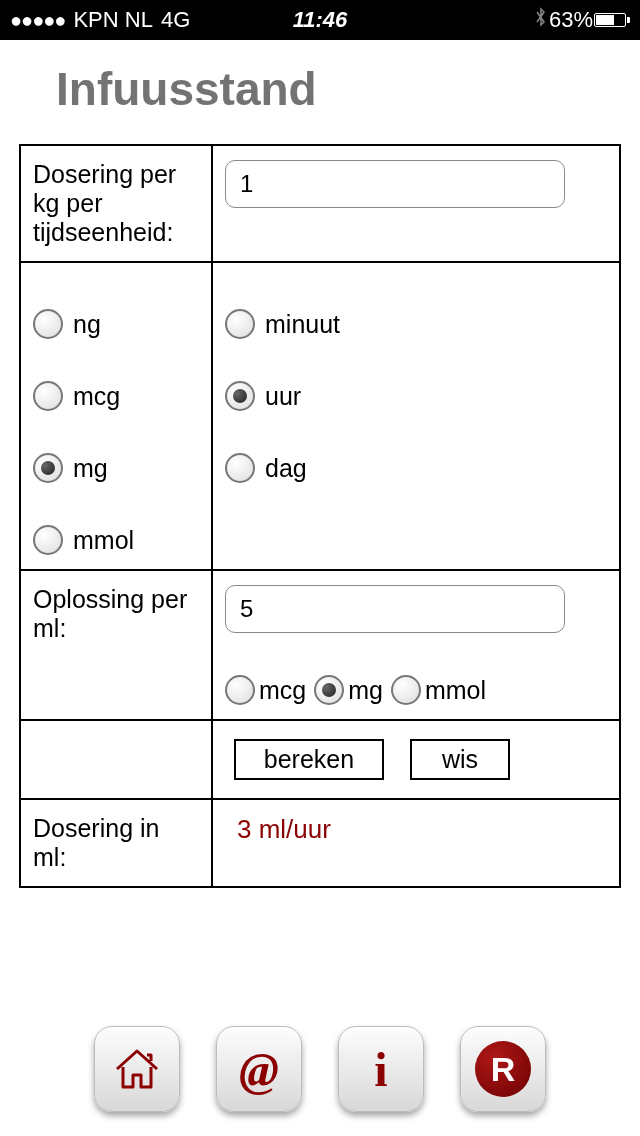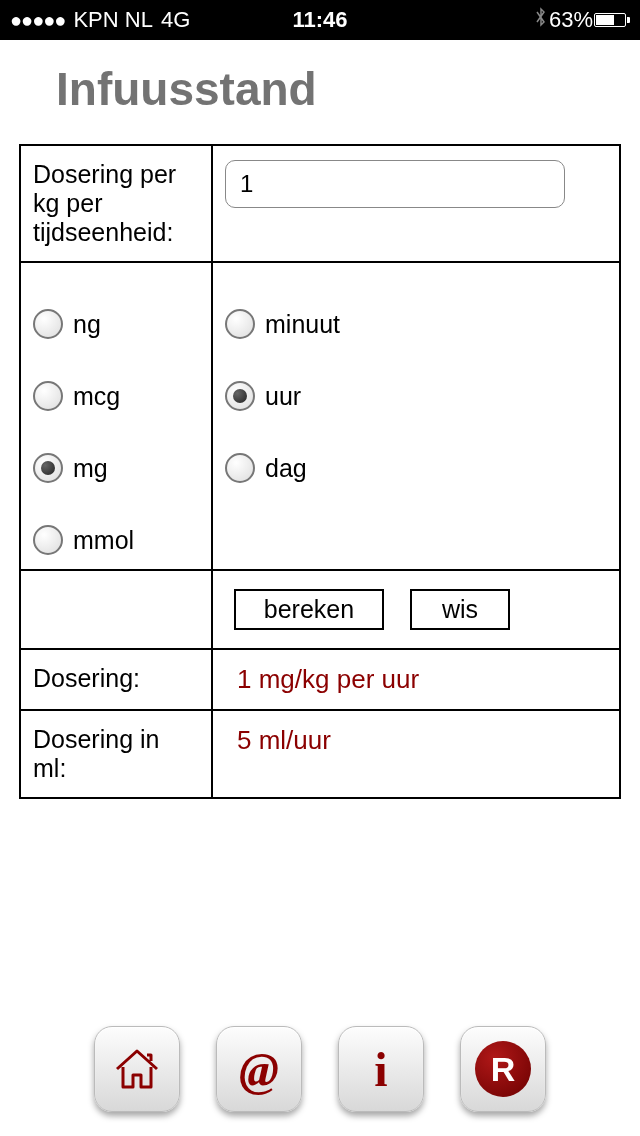--- a/index.html
+++ b/index.html
@@ -5,21 +5,21 @@
   * { box-sizing: border-box; margin: 0; padding: 0; }
   html, body { width: 640px; height: 1136px; background: #fff; font-family: Verdana, Arial, sans-serif; }
   
   .status-bar {
     height: 40px; background: #000; color: #fff;
     display: flex; align-items: center; padding: 0 10px;
     font-size: 22px; font-weight: 500;
   }
   .status-left { display: flex; align-items: center; gap: 8px; flex: 1; }
   .dots { letter-spacing: -1px; font-size: 20px; }
-  .status-center { flex: 0; font-weight: 600; }
+  .status-center { flex: 0; font-weight: 600; font-style: italic; }
   .status-right { flex: 1; display: flex; justify-content: flex-end; align-items: center; gap: 1px; }
   .bt-icon { color: #888; }
   .battery { display: inline-flex; align-items: center; }
   .battery-body { width: 32px; height: 14px; border: 1.5px solid #fff; border-radius: 2px; position: relative; }
   .battery-fill { position: absolute; left: 1px; top: 1px; bottom: 1px; width: 60%; background: #fff; }
   .battery-tip { width: 3px; height: 6px; background: #fff; margin-left: 1px; border-radius: 0 1px 1px 0; }
   
   .page-title {
     color: #737373; font-size: 46px; font-weight: bold;
     padding: 22px 0 20px 56px; font-family: Verdana, sans-serif;
@@ -155,38 +155,52 @@
               <span>uur</span>
             </label>
         <label class="radio-item">
               <span class="radio-btn"></span>
               <span>dag</span>
             </label>
       </div>
     </td>
   </tr>
   <tr>
+    <td class="label-cell">Oplossing per ml:</td>
+    <td>
+      <input class="text-input" value="5" style="">
+      <div class="radio-group horizontal">
+        <label class="radio-item horizontal">
+              <span class="radio-btn"></span>
+              <span>mcg</span>
+            </label>
+        <label class="radio-item horizontal">
+              <span class="radio-btn selected"></span>
+              <span>mg</span>
+            </label>
+        <label class="radio-item horizontal">
+              <span class="radio-btn"></span>
+              <span>mmol</span>
+            </label>
+      </div>
+    </td>
+  </tr>
+  <tr>
     <td></td>
     <td>
       <div class="btn-row">
         <button class="action-btn">bereken</button>
         <button class="action-btn small">wis</button>
       </div>
     </td>
   </tr>
   <tr>
-    <td class="label-cell">Dosering:</td>
-    <td>
-          <div class="result-text">1 mg/kg per uur</div>
-        </td>
-  </tr>
-  <tr>
     <td class="label-cell">Dosering in ml:</td>
     <td>
-          <div class="result-text">5 ml/uur</div>
+          <div class="result-text">3 ml/uur</div>
         </td>
   </tr>
 </tbody>
   </table>
 
 <div class="bottom-nav">
   <div class="nav-btn">
     <svg class="home-svg" viewBox="0 0 52 52">
       <path d="M6 26 L26 8 L46 26 M12 24 V44 H22 V32 H30 V44 H40 V24 M36 12 H40 V18" stroke="#8b0000" stroke-width="3" fill="none" stroke-linejoin="round"></path>
     </svg>

